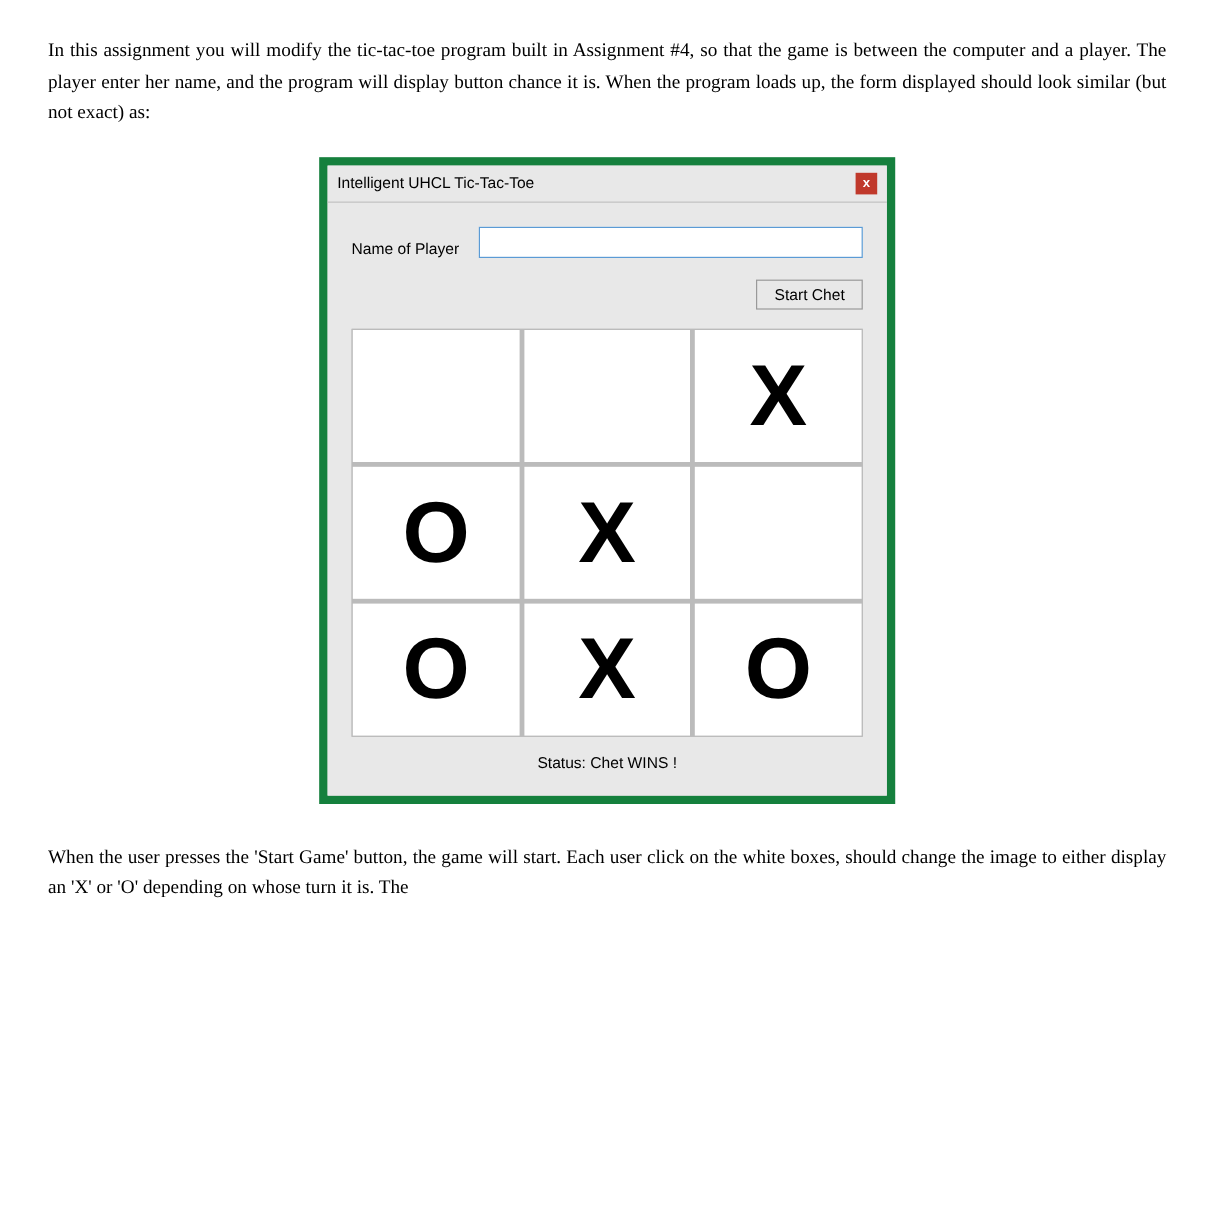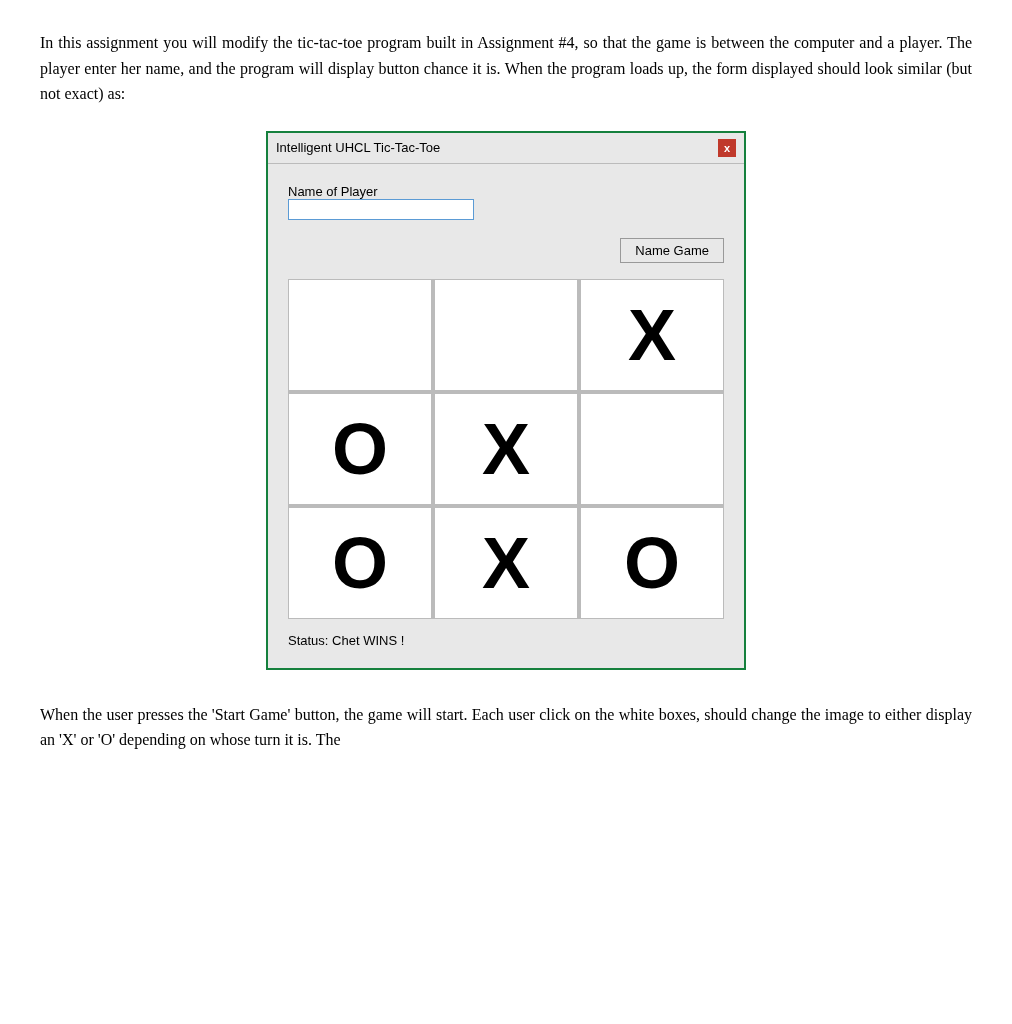--- a/index.html
+++ b/index.html
@@ -20,21 +20,21 @@
       line-height: 1.6;
       margin-bottom: 24px;
       text-align: justify;
     }
     .window-container {
       display: flex;
       justify-content: center;
       margin-bottom: 28px;
     }
     .window {
-      border: 2px solid #15803d;
+      border: 7px solid #15803d;
       background: #e8e8e8;
       width: 480px;
     }
     .window-titlebar {
       background: #e8e8e8;
       border-bottom: 1px solid #bbb;
       display: flex;
       align-items: center;
       justify-content: space-between;
       padding: 6px 8px;
@@ -56,23 +56,22 @@
       align-items: center;
       justify-content: center;
       font-weight: bold;
     }
     .window-body {
       background: #e8e8e8;
       padding: 20px 20px 16px 20px;
     }
     .player-name-row {
       display: flex;
-      align-items: flex-start;
+      align-items: flex-end;
       margin-bottom: 18px;
-      flex-direction: column;
     }
     .player-name-label {
       font-family: Arial, sans-serif;
       font-size: 13px;
       margin-right: 16px;
       white-space: nowrap;
     }
     .player-name-input {
       flex: 1;
       border: 1.5px solid #5b9bd5;
@@ -112,20 +111,21 @@
       font-size: 72px;
       font-weight: 900;
       font-family: Arial, sans-serif;
       color: #000;
       cursor: pointer;
     }
     .cell.empty {
       background: #fff;
     }
     .status-row {
+      text-align: center;
       font-family: Arial, sans-serif;
       font-size: 13px;
       padding: 4px 0 4px 0;
     }
     .outro-text {
       line-height: 1.6;
       text-align: justify;
       margin-top: 32px;
     }
   </style>
@@ -139,21 +139,21 @@
     <div class="window-titlebar">
       <span class="window-title">Intelligent UHCL Tic-Tac-Toe</span>
       <button class="window-close-btn">x</button>
     </div>
     <div class="window-body">
       <div class="player-name-row">
         <span class="player-name-label">Name of Player</span>
         <input class="player-name-input" type="text" value="" placeholder="" style="">
       </div>
       <div class="start-game-row">
-        <button class="start-game-btn">Name Game</button>
+        <button class="start-game-btn">Start Chet</button>
       </div>
       <div class="board" id="board">
           <div class="cell empty"></div>
           <div class="cell empty"></div>
           <div class="cell">X</div>
           <div class="cell">O</div>
           <div class="cell">X</div>
           <div class="cell empty"></div>
           <div class="cell">O</div>
           <div class="cell">X</div>

